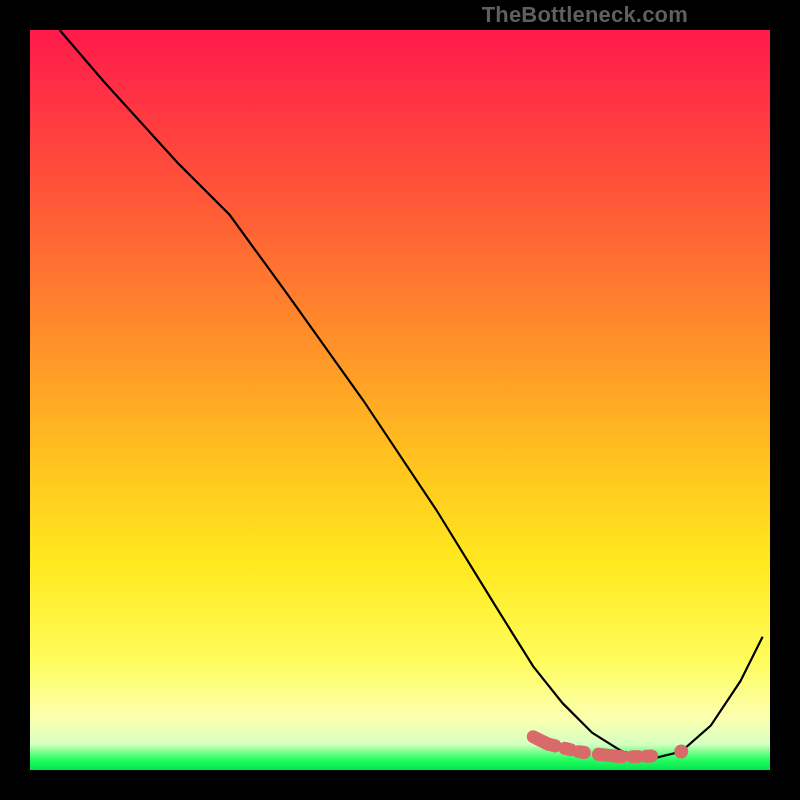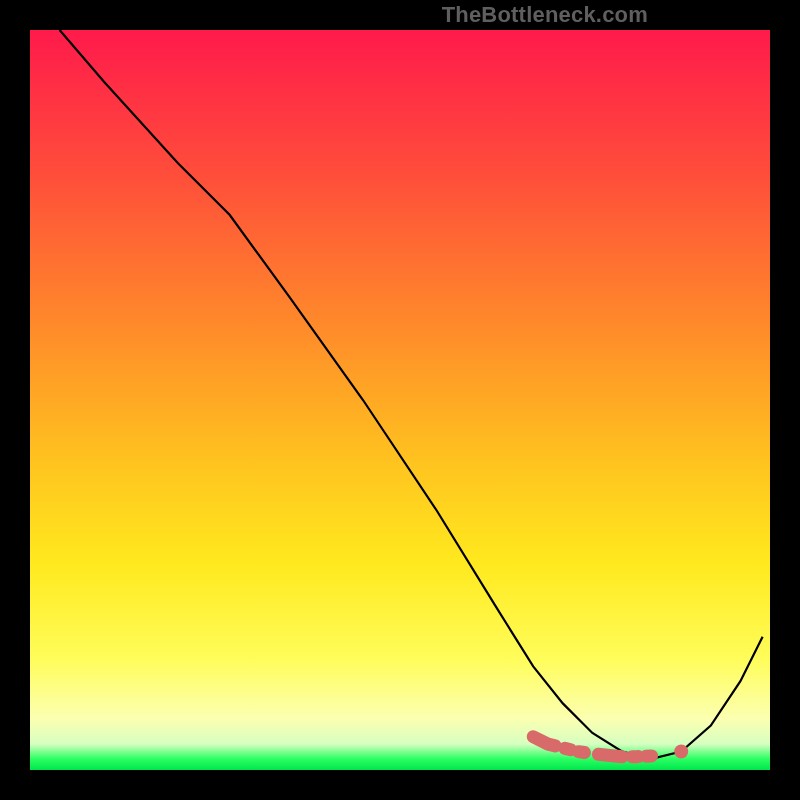--- a/index.html
+++ b/index.html
@@ -9,20 +9,21 @@
     height: 800px;
     background: #000;
     overflow: hidden;
     font-family: Arial, Helvetica, sans-serif;
   }
   .frame {
     position: relative;
     width: 660px;
     height: 800px;
     background: #000;
+    padding-left: 40px;
   }
   .watermark {
     position: absolute;
     top: 2px;
     right: 12px;
     color: #5f5f5f;
     font-size: 22px;
     font-weight: 600;
     letter-spacing: 0.2px;
     z-index: 5;

